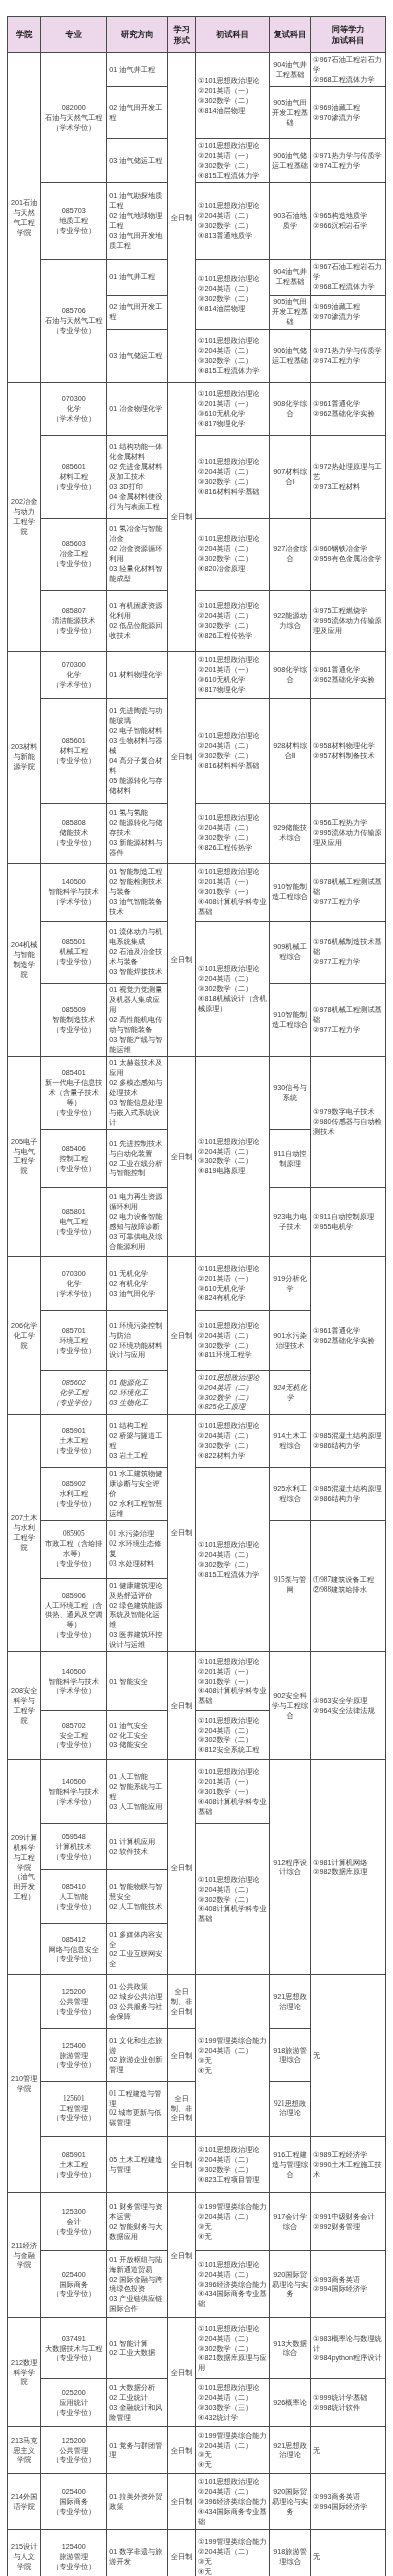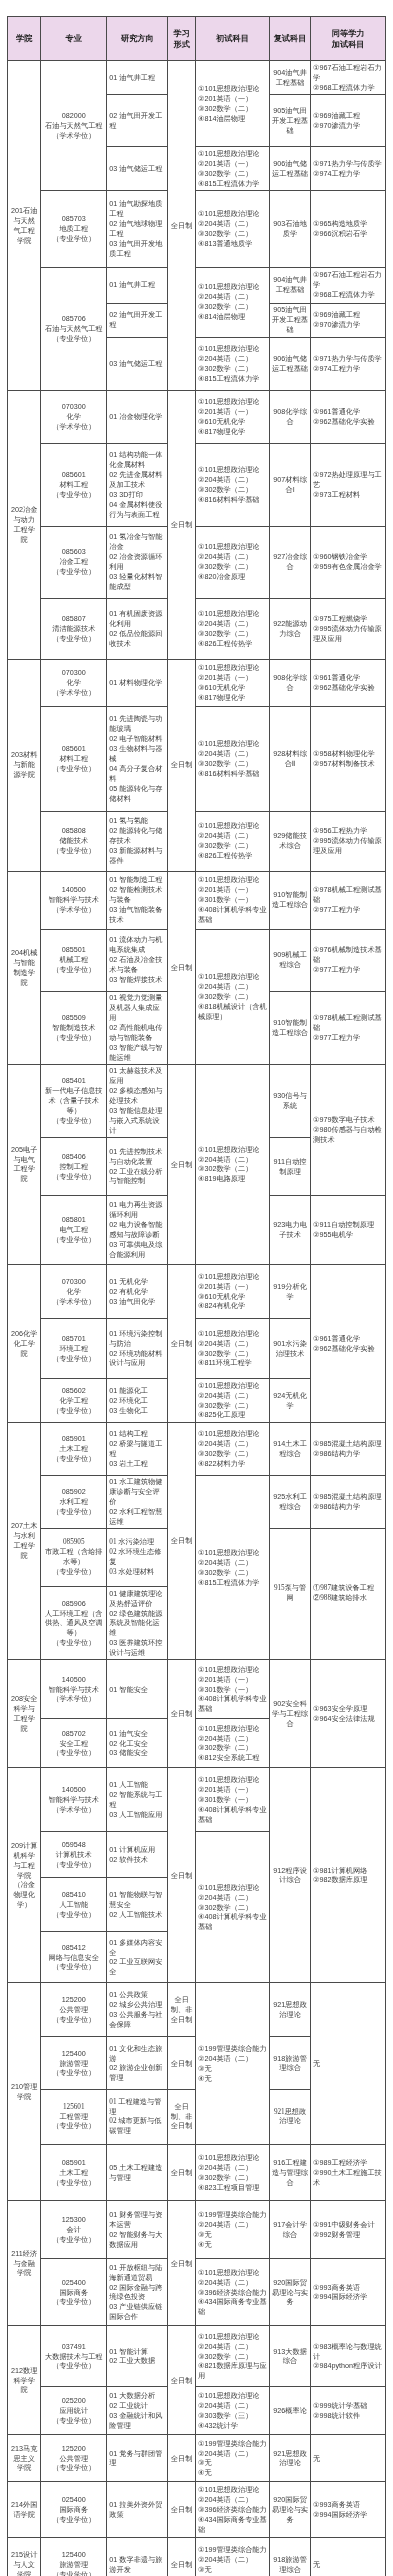--- a/index.html
+++ b/index.html
@@ -39,21 +39,21 @@
     <colgroup>
         <col style="width: 33px;">
         <col style="width: 66px;">
         <col style="width: 61px;">
         <col style="width: 27.6px;">
         <col style="width: 74px;">
         <col style="width: 41px;">
         <col style="width: 75px;">
       </colgroup>
     <thead>
-      <tr style="height: 44px;">
+      <tr style="height: 36px;">
           <th>学院</th>
           <th>专业</th>
           <th>研究方向</th>
           <th>学习
 形式</th>
           <th>初试科目</th>
           <th>复试科目</th>
           <th>同等学力
 加试科目</th>
         </tr>
@@ -342,21 +342,21 @@
 环境工程
 （专业学位）</td>
           <td class="c2">01 环境污染控制与防治
 02 环境功能材料设计与应用</td>
           <td class="c4">①101思想政治理论
 ②204英语（二）
 ③302数学（二）
 ④811环境工程学</td>
           <td class="c5">901水污染治理技术</td>
         </tr>
-        <tr style="height: 44px;">
+        <tr style="height: 44px; font-style: italic;">
           <td class="c1">085602
 化学工程
 （专业学位）</td>
           <td class="c2">01 能源化工
 02 环境化工
 03 生物化工</td>
           <td class="c4">①101思想政治理论
 ②204英语（二）
 ③302数学（二）
 ④825化工原理</td>
@@ -433,21 +433,21 @@
 （专业学位）</td>
           <td class="c2">01 油气安全
 02 化工安全
 03 储能安全</td>
           <td class="c4">①101思想政治理论
 ②204英语（二）
 ③302数学（二）
 ④812安全系统工程</td>
         </tr>
         <tr style="height: 64px;">
-          <td rowspan="4" class="c0">209计算机科学与工程学院（冶金物理化学）</td>
+          <td rowspan="4" class="c0">209计算机科学与工程学院（油气田开发工程）</td>
           <td class="c1">140500
 智能科学与技术
 （学术学位）</td>
           <td class="c2">01 人工智能
 02 智能系统与工程
 03 人工智能应用</td>
           <td rowspan="4" class="c3">全日制</td>
           <td class="c4">①101思想政治理论
 ②201英语（一）
 ③301数学（一）

